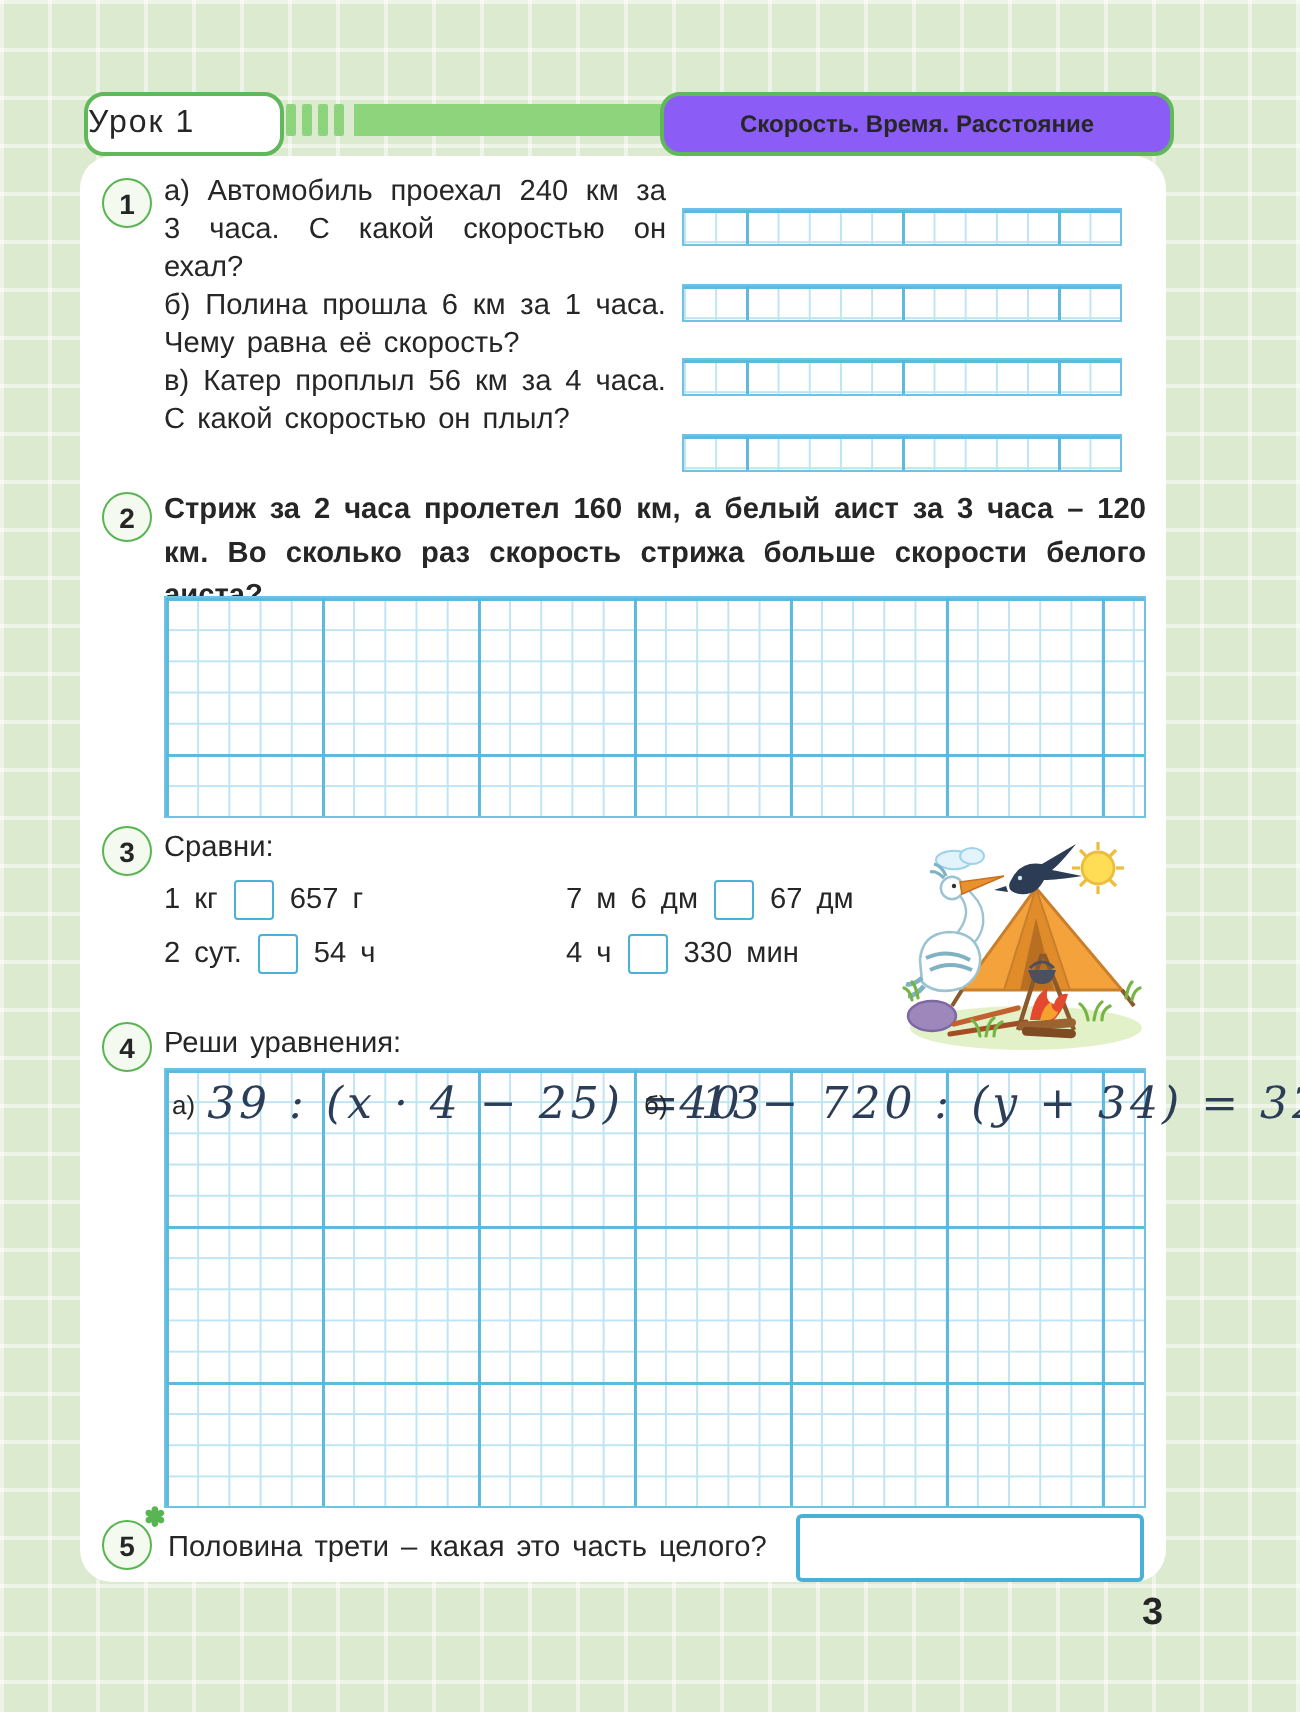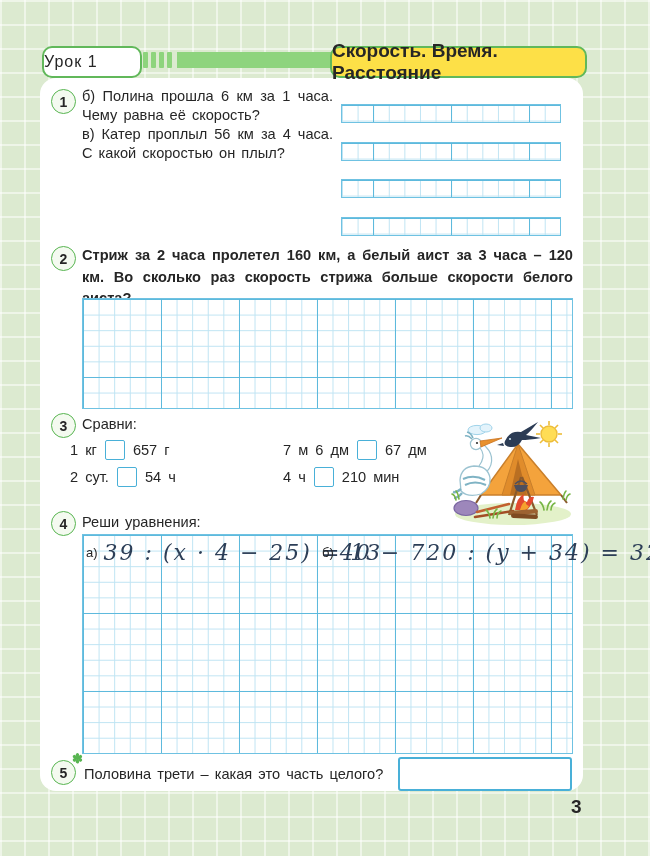--- a/index.html
+++ b/index.html
@@ -16,24 +16,24 @@
   
   .lesson-box{
     left:42px;top:46px;width:96px;height:28px;background:#fff;
     border:2px solid #61b85a;border-radius:10px;
     display:flex;align-items:center;justify-content:flex-start;
     font-weight:normal;font-size:16px;letter-spacing:1px;z-index:3;
   }
   .bar-small{top:52px;width:5px;height:16px;background:#8ed47d;border-radius:1px;z-index:3;}
   .bar-long{left:177px;top:52px;width:155px;height:16px;background:#8ed47d;z-index:2;}
   .title-box{
-    left:330px;top:46px;width:253px;height:28px;background:#fde047;
+    left:330px;top:46px;width:253px;height:28px;background:#8b5cf6;
     border:2px solid #61b85a;border-radius:10px;
     display:flex;align-items:center;justify-content:center;
-    font-weight:bold;font-size:19px;z-index:3;
+    font-weight:bold;font-size:12px;z-index:3;
   }
   
   .panel{left:40px;top:78px;width:543px;height:713px;background:#ffffff;border-radius:16px;z-index:1;}
   
   .badge{
     width:23px;height:23px;border:1.8px solid #58b551;border-radius:50%;
     background:#f4faf0;display:flex;align-items:center;justify-content:center;
     font-weight:bold;font-size:14px;z-index:4;
   }
   .star{color:#58b551;font-weight:bold;font-size:13px;z-index:5;}
@@ -87,60 +87,61 @@
 <div class="abs title-box">
   <span>Скорость. Время. Расстояние</span>
 </div>
 
 <div class="abs panel"></div>
 
 <div class="abs badge" style="left:51px;top:89px">
   <span>1</span>
 </div>
 <div class="abs ptext" style="left:82px;top:87px;width:251px">
+  <p>а) Автомобиль проехал 240 км за 3 часа. С какой скоростью он ехал?</p>
   <p>б) Полина прошла 6 км за 1 часа. Чему равна её скорость?</p>
   <p>в) Катер проплыл 56 км за 4 часа. С какой скоростью он плыл?</p>
 </div>
 <div class="abs blue-grid strip" style="top:104px"></div>
 <div class="abs blue-grid strip" style="top:142px"></div>
 <div class="abs blue-grid strip" style="top:179px"></div>
 <div class="abs blue-grid strip" style="top:217px"></div>
 
 <div class="abs badge" style="left:51px;top:246px">
   <span>2</span>
 </div>
 <div class="abs t2text" style="left:82px;top:245px;width:491px">Стриж за 2 часа пролетел 160 км, а белый аист за 3 часа – 120 км. Во сколько раз скорость стрижа больше скорости белого аиста?</div>
 <div class="abs blue-grid" style="left:82px;top:298px;width:489px;height:109px"></div>
 
 <div class="abs badge" style="left:51px;top:413px">
   <span>3</span>
 </div>
 <div class="abs label" style="left:82px;top:416px">Сравни:</div>
-<div class="abs cmp-col" style="left:70px;top:436px">
+<div class="abs cmp-col" style="left:82px;top:436px">
   <div class="cmp-row">
     <span>1 кг</span>
     <span class="cmp-box"></span>
     <span>657 г</span>
   </div>
   <div class="cmp-row">
     <span>2 сут.</span>
     <span class="cmp-box"></span>
     <span>54 ч</span>
   </div>
 </div>
 <div class="abs cmp-col" style="left:283px;top:436px">
   <div class="cmp-row">
     <span>7 м 6 дм</span>
     <span class="cmp-box"></span>
     <span>67 дм</span>
   </div>
   <div class="cmp-row">
     <span>4 ч</span>
     <span class="cmp-box"></span>
-    <span>210 мин</span>
+    <span>330 мин</span>
   </div>
 </div>
 
 <svg class="abs" style="left:447px;top:417px;z-index:4" width="126" height="110" viewBox="0 0 126 110">
   <ellipse cx="66" cy="97" rx="58" ry="11" fill="#e3f1c9"></ellipse>
   <g fill="#e3f3fb" stroke="#9fd3ea" stroke-width="1">
     <ellipse cx="30" cy="13" rx="9" ry="4.6"></ellipse>
       <ellipse cx="39" cy="11" rx="6" ry="4"></ellipse>
   </g>
   <g>

